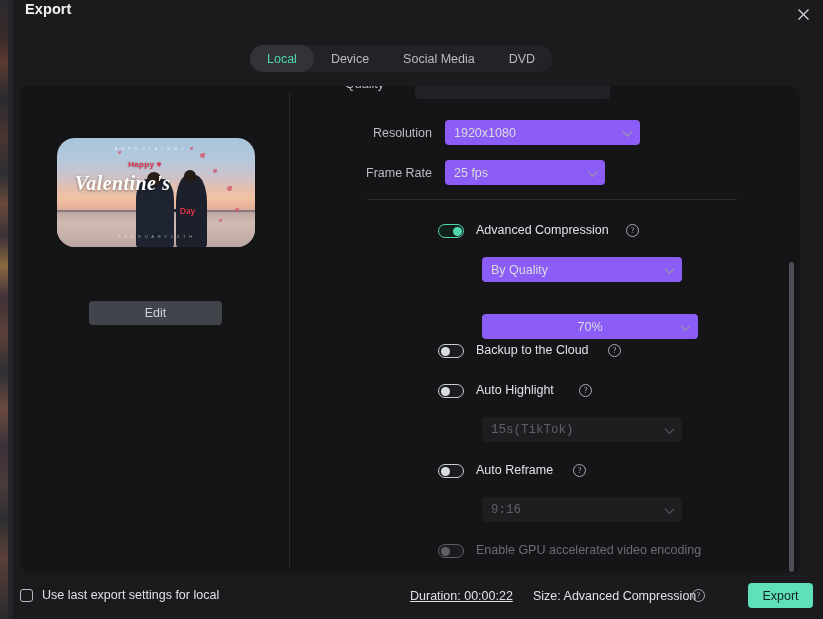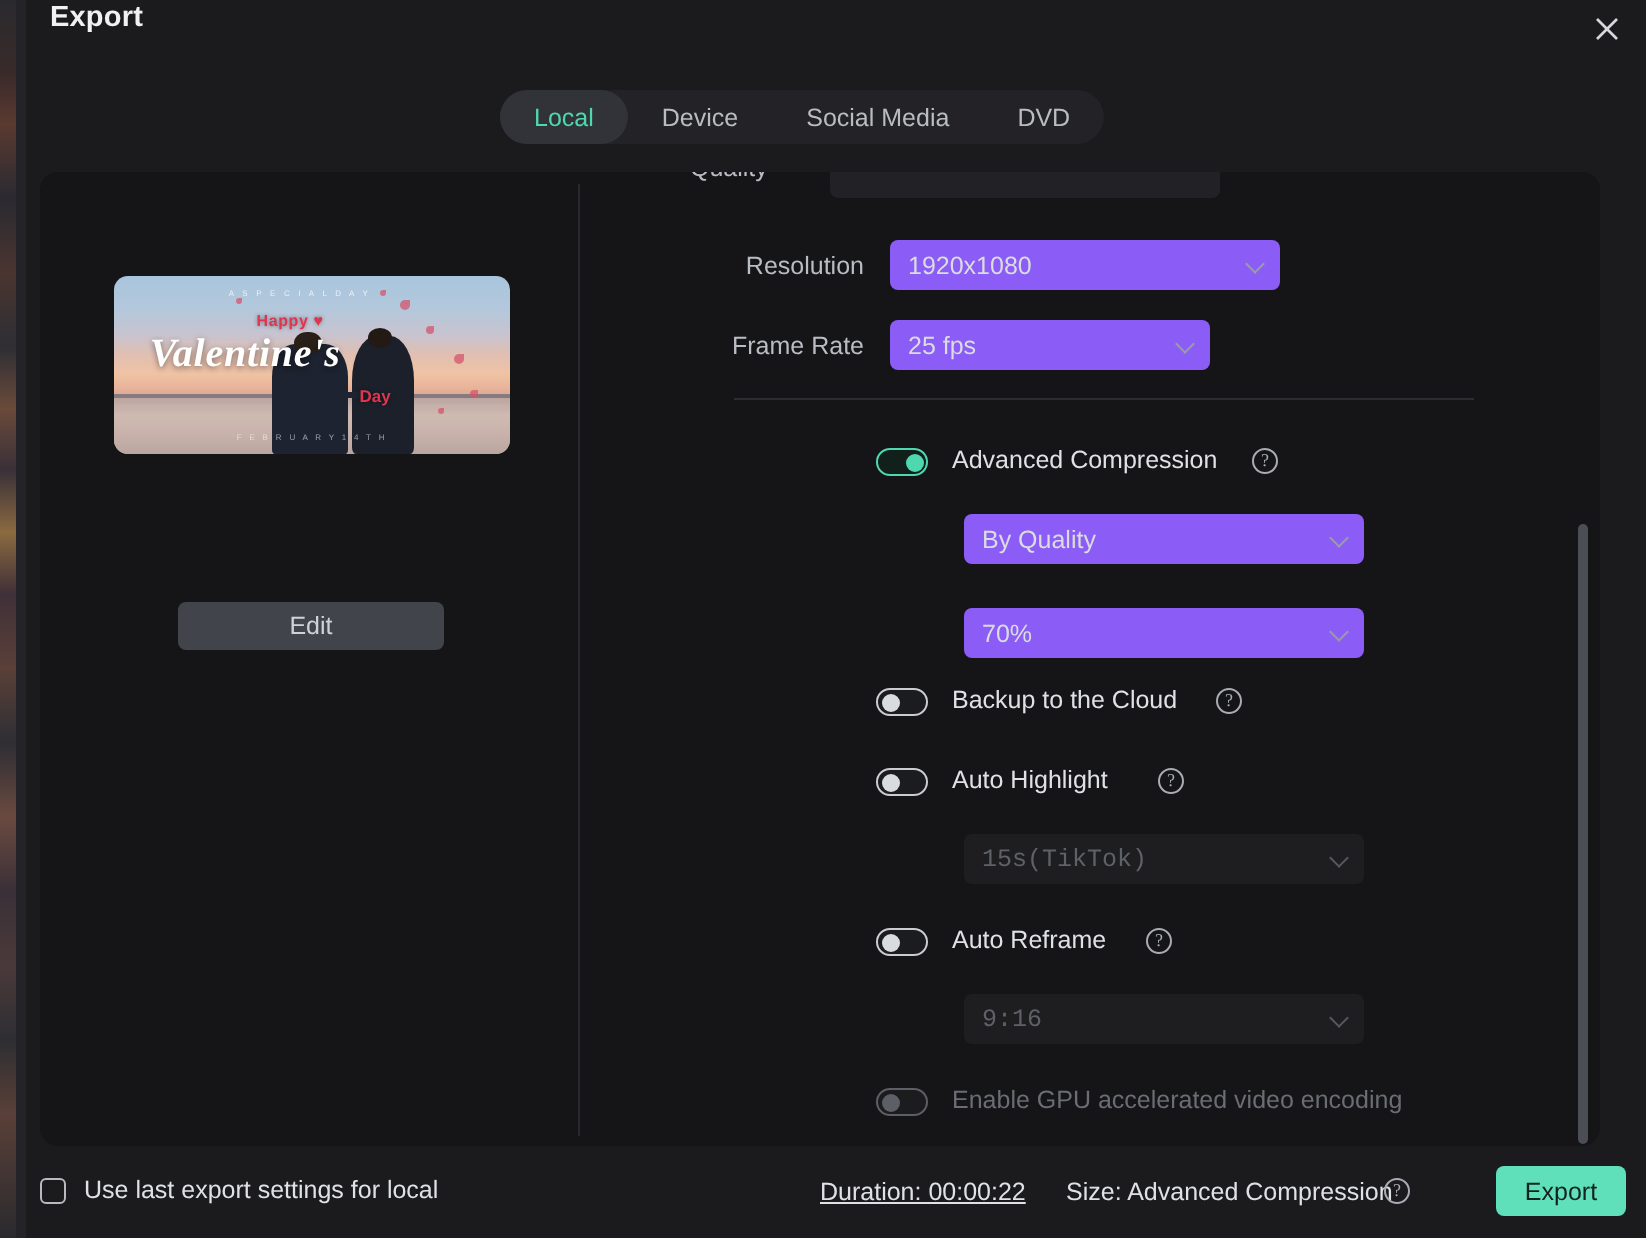--- a/index.html
+++ b/index.html
@@ -107,22 +107,22 @@
     position: absolute;
     left: 269px; top: 6px;
     width: 1px; height: 476px;
     background: #28282c;
   }
 
   
   .thumb-wrap {
     position: absolute;
     left: 37px; top: 52px;
-    width: 198px; height: 89px;
-    border-radius: 7px;
+    width: 198px; height: 109px;
+    border-radius: 18px;
     overflow: hidden;
   }
   .thumb-sky {
     position: absolute; inset: 0;
     background: linear-gradient(180deg,
       #a8c5dd 0%, #b3c8dc 18%, #c8c3cf 33%,
       #e2bfb0 45%, #f0c3a4 55%, #e8b39a 63%,
       #c9a396 70%, #9a8b90 76%,
       #cbb3ae 82%, #ddc3b8 90%, #c6ada6 100%);
   }
@@ -496,21 +496,21 @@
 
       <div class="toggle on" style="left:148px;top:138px;"></div>
       <div class="tg-label" style="left:186px;top:137px;">Advanced Compression</div>
       <div class="help" style="left:336px;top:138px;">?</div>
 
       <div class="select" style="left:192px;top:171px;width:200px;">
         <span>By Quality</span>
         <i class="chev"></i>
       </div>
 
-      <div class="select" style="left:192px;top:218px;width:200px;">
+      <div class="select" style="left:192px;top:228px;width:216px;justify-content:center;">
         <span>70%</span>
         <i class="chev"></i>
       </div>
 
       <div class="toggle off" style="left:148px;top:258px;"></div>
       <div class="tg-label" style="left:186px;top:257px;">Backup to the Cloud</div>
       <div class="help" style="left:318px;top:258px;">?</div>
 
       <div class="toggle off" style="left:148px;top:298px;"></div>
       <div class="tg-label" style="left:186px;top:297px;">Auto Highlight</div>

